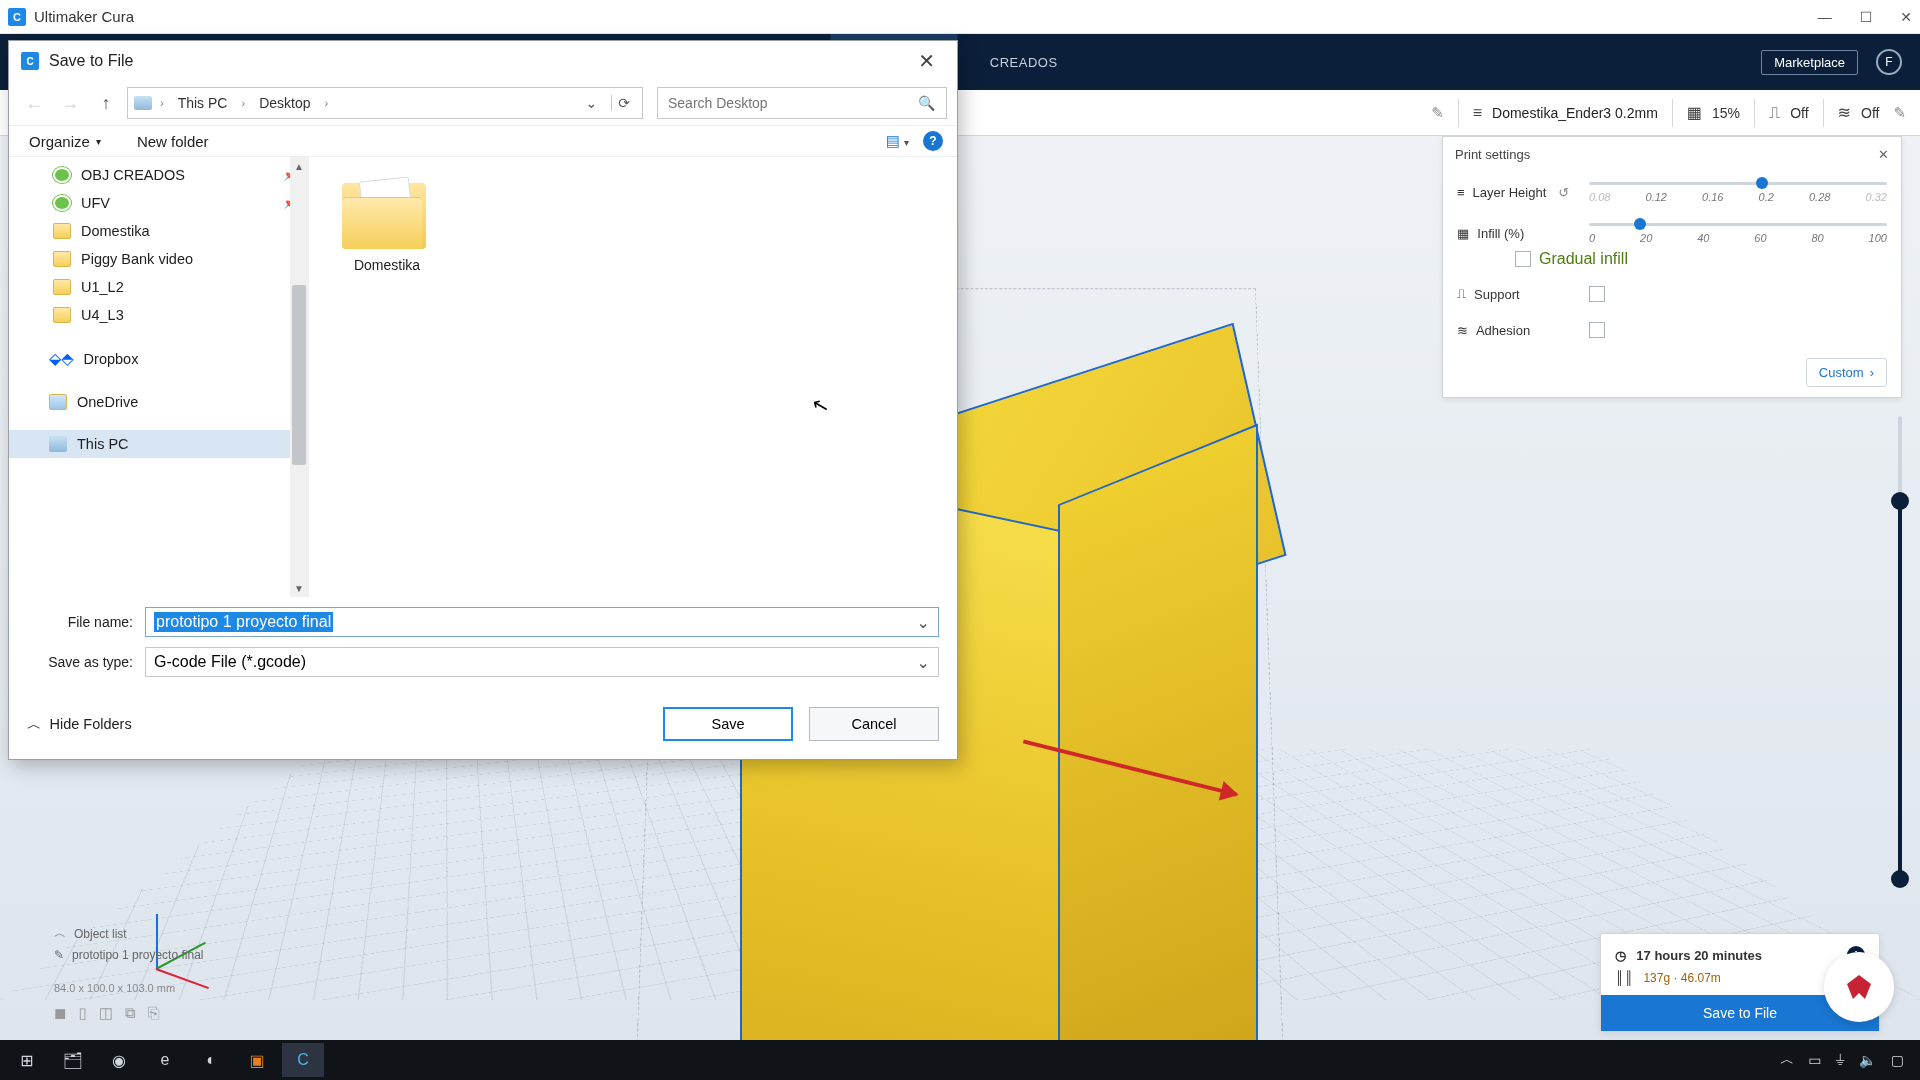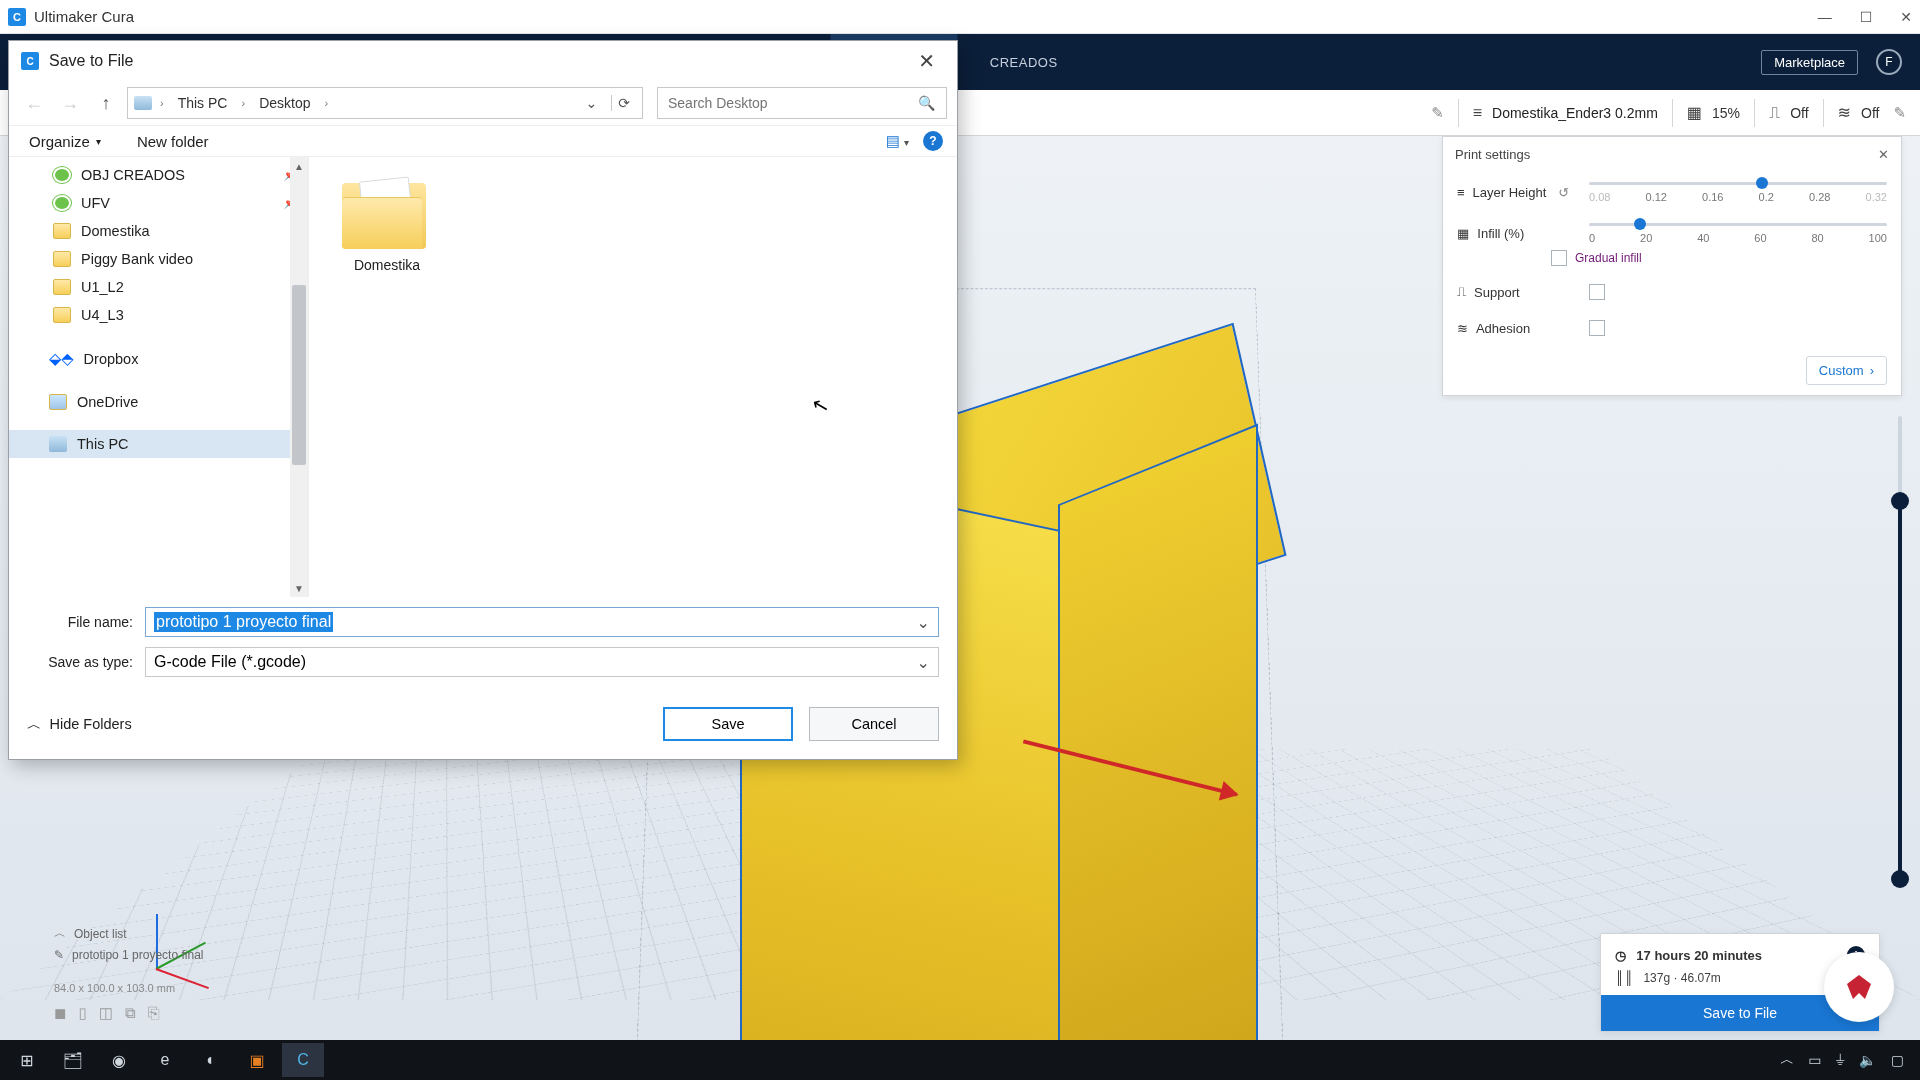--- a/index.html
+++ b/index.html
@@ -74,36 +74,36 @@
 .vslider .fill { position:absolute; left:0; top:80px; bottom:0; width:4px; background:#0b1f3a; }
 .vslider .dot-top { position:absolute; left:-7px; top:76px; width:18px; height:18px; background:#0b1f3a; border-radius:50%; cursor:pointer;}
 .vslider .dot-bot { position:absolute; left:-7px; bottom:-8px; width:18px; height:18px; background:#0b1f3a; border-radius:50%; cursor:pointer;}
 
 
 .print-panel { position:absolute; right:18px; top:0; width:460px; background:#fff; border:1px solid #d0d4d9; box-shadow:0 2px 6px rgba(0,0,0,.08); font-size:13px; }
 .print-panel .hdr { display:flex; align-items:center; padding:10px 12px; color:#444; }
 .print-panel .hdr .close { margin-left:auto; cursor:pointer; color:#666;}
 .print-panel .row { display:flex; align-items:center; padding:10px 14px; gap:12px; }
 .print-panel .label { width:120px; color:#333; display:flex;align-items:center;gap:8px; }
-.print-panel .slider-wrap { flex:1; }
+.print-panel .slider-wrap { flex:1;font-style:italic; }
 .print-panel .ticks { display:flex; justify-content:space-between; font-size:11px; color:#777; margin-top:6px;}
 .print-panel .ticks span.faded{color:#bbb;}
 .print-panel .track2 { height:3px; background:#cfd6dd; position:relative; border-radius:2px;}
 .print-panel .track2 .h { position:absolute; top:-5px; width:12px; height:12px; background:#1976d2; border-radius:50%; cursor:pointer;}
 .print-panel .chk { width:16px; height:16px; border:1px solid #aab2ba; background:#fff; cursor:pointer;}
-.print-panel .sub { padding-left:108px; font-size:12px; color:#701a75; display:flex;align-items:center;gap:8px; margin-top:-4px; margin-bottom:8px;}
+.print-panel .sub { padding-left:72px; font-size:16px; color:#4d7c0f; display:flex;align-items:center;gap:8px; margin-top:-4px; margin-bottom:8px;}
 .print-panel .custom { padding:10px 14px; text-align:right;}
 .print-panel .custom-btn { display:inline-flex;align-items:center;gap:6px; border:1px solid #cfd6dd; padding:6px 12px; border-radius:3px; color:#1976d2; cursor:pointer; font-size:13px;}
 
 
 .infocard { position:absolute; right:40px; bottom:48px; width:280px; background:#fff; border:1px solid #d0d4d9; border-radius:2px; box-shadow:0 2px 8px rgba(0,0,0,.08); padding:12px 14px 0; font-size:13px; }
 .infocard .line { display:flex; align-items:center; gap:10px; color:#333; }
 .infocard .line.bold { font-weight:600;}
 .infocard .info-icon { margin-left:auto; width:18px;height:18px;background:#0b1f3a;color:#fff;border-radius:50%;display:flex;align-items:center;justify-content:center;font-size:11px;font-weight:bold;cursor:pointer;}
-.infocard .sub { color:#404040; font-size:12px; margin:4px 0 10px 28px;}
+.infocard .sub { color:#a16207; font-size:12px; margin:4px 0 10px 28px;}
 .infocard .save-btn { margin:0 -14px; background:#1976d2; color:#fff; text-align:center; padding:10px 0; cursor:pointer; font-size:14px;}
 .floaty { position:absolute; right:26px; bottom:58px; width:70px; height:70px; background:#fff; border-radius:50%; box-shadow:0 2px 10px rgba(0,0,0,.15); display:flex;align-items:center;justify-content:center;}
 .floaty svg{width:36px;height:36px;}
 
 
 .dialog { position:absolute; left:8px; top:40px; width:950px; height:720px; background:#fff; border:1px solid #9aa0a6; box-shadow: 4px 6px 18px rgba(0,0,0,.25); display:flex; flex-direction:column; }
 .dialog .dlg-titlebar { height:40px; display:flex; align-items:center; padding:0 12px; font-size:16px; color:#222;}
 .dialog .dlg-titlebar .icon { width:18px;height:18px;background:#1e88e5;border-radius:2px;margin-right:10px;display:flex;align-items:center;justify-content:center;color:#fff;font-size:10px;font-weight:bold;}
 .dialog .dlg-titlebar .close { margin-left:auto; font-size:20px; color:#444; cursor:pointer; padding:4px 10px;}
 .dialog .navrow { height:44px; display:flex; align-items:center; padding:0 10px; gap:6px;}

